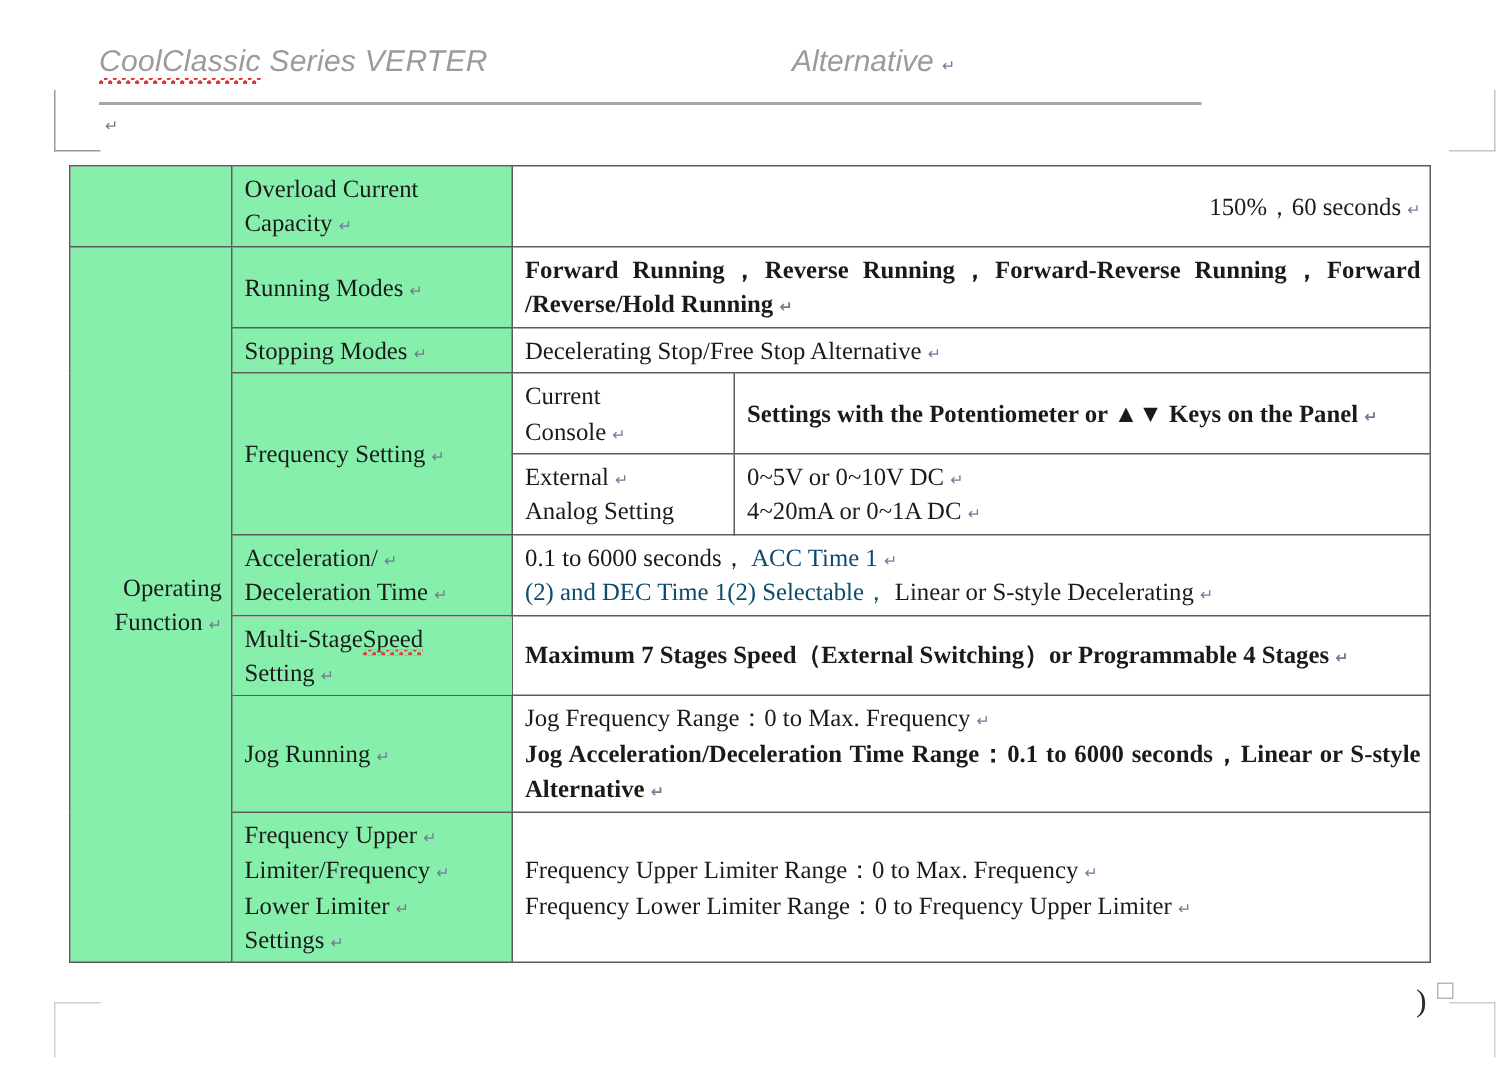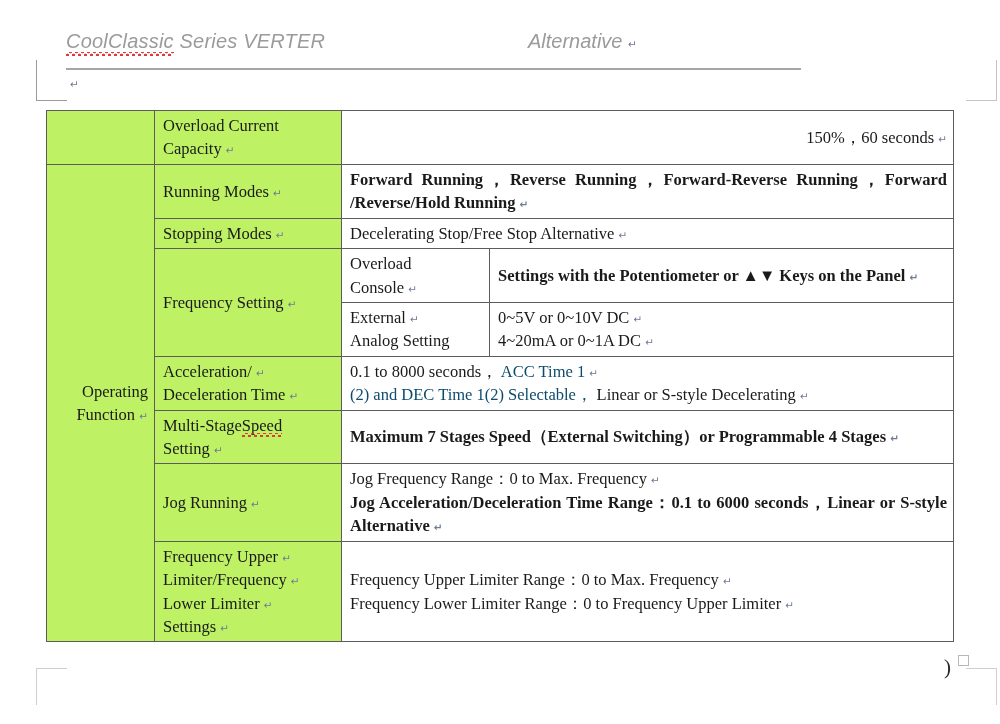--- a/index.html
+++ b/index.html
@@ -100,21 +100,21 @@
     font-size: 16.5px;
     color: #1a1a1a;
   }
   .spec-table td {
     border: 1px solid #5c5c5c;
     padding: 3px 6px 3px 8px;
     vertical-align: middle;
     line-height: 1.42;
   }
   .shade {
-    background: #bef264;
+    background: #86efac;
   }
   .col-a { width: 108px; }
   .col-b { width: 187px; }
   .col-c { width: 148px; }
 
   .just {
     text-align: justify;
     text-align-last: left;
     -webkit-hyphens: none;
     hyphens: none;
@@ -243,21 +243,21 @@
       <span class="pil">↵</span>
     </td>
   </tr>
 
   <tr>
     <td class="shade" rowspan="2">
       <span>Frequency Setting</span>
       <span class="pil">↵</span>
     </td>
     <td>
-      <span>Overload</span><br>
+      <span>Current</span><br>
       <span>Console</span>
       <span class="pil">↵</span>
     </td>
     <td class="just">
       <span>Settings with the Potentiometer or ▲▼ Keys on the Panel</span>
       <span class="pil">↵</span>
     </td>
   </tr>
 
   <tr>
@@ -275,21 +275,21 @@
   </tr>
 
   <tr>
     <td class="shade">
       <span>Acceleration/</span>
       <span class="pil">↵</span><br>
       <span>Deceleration Time</span>
       <span class="pil">↵</span>
     </td>
     <td colspan="2">
-      <span>0.1 to 8000 seconds，</span>
+      <span>0.1 to 6000 seconds，</span>
       <span class="red">ACC Time 1</span>
       <span class="pil">↵</span><br>
       <span class="red">(2) and DEC Time 1(2) Selectable，</span>
       <span>Linear or S-style Decelerating</span>
       <span class="pil">↵</span>
     </td>
   </tr>
 
   <tr>
     <td class="shade overflow-cell">

